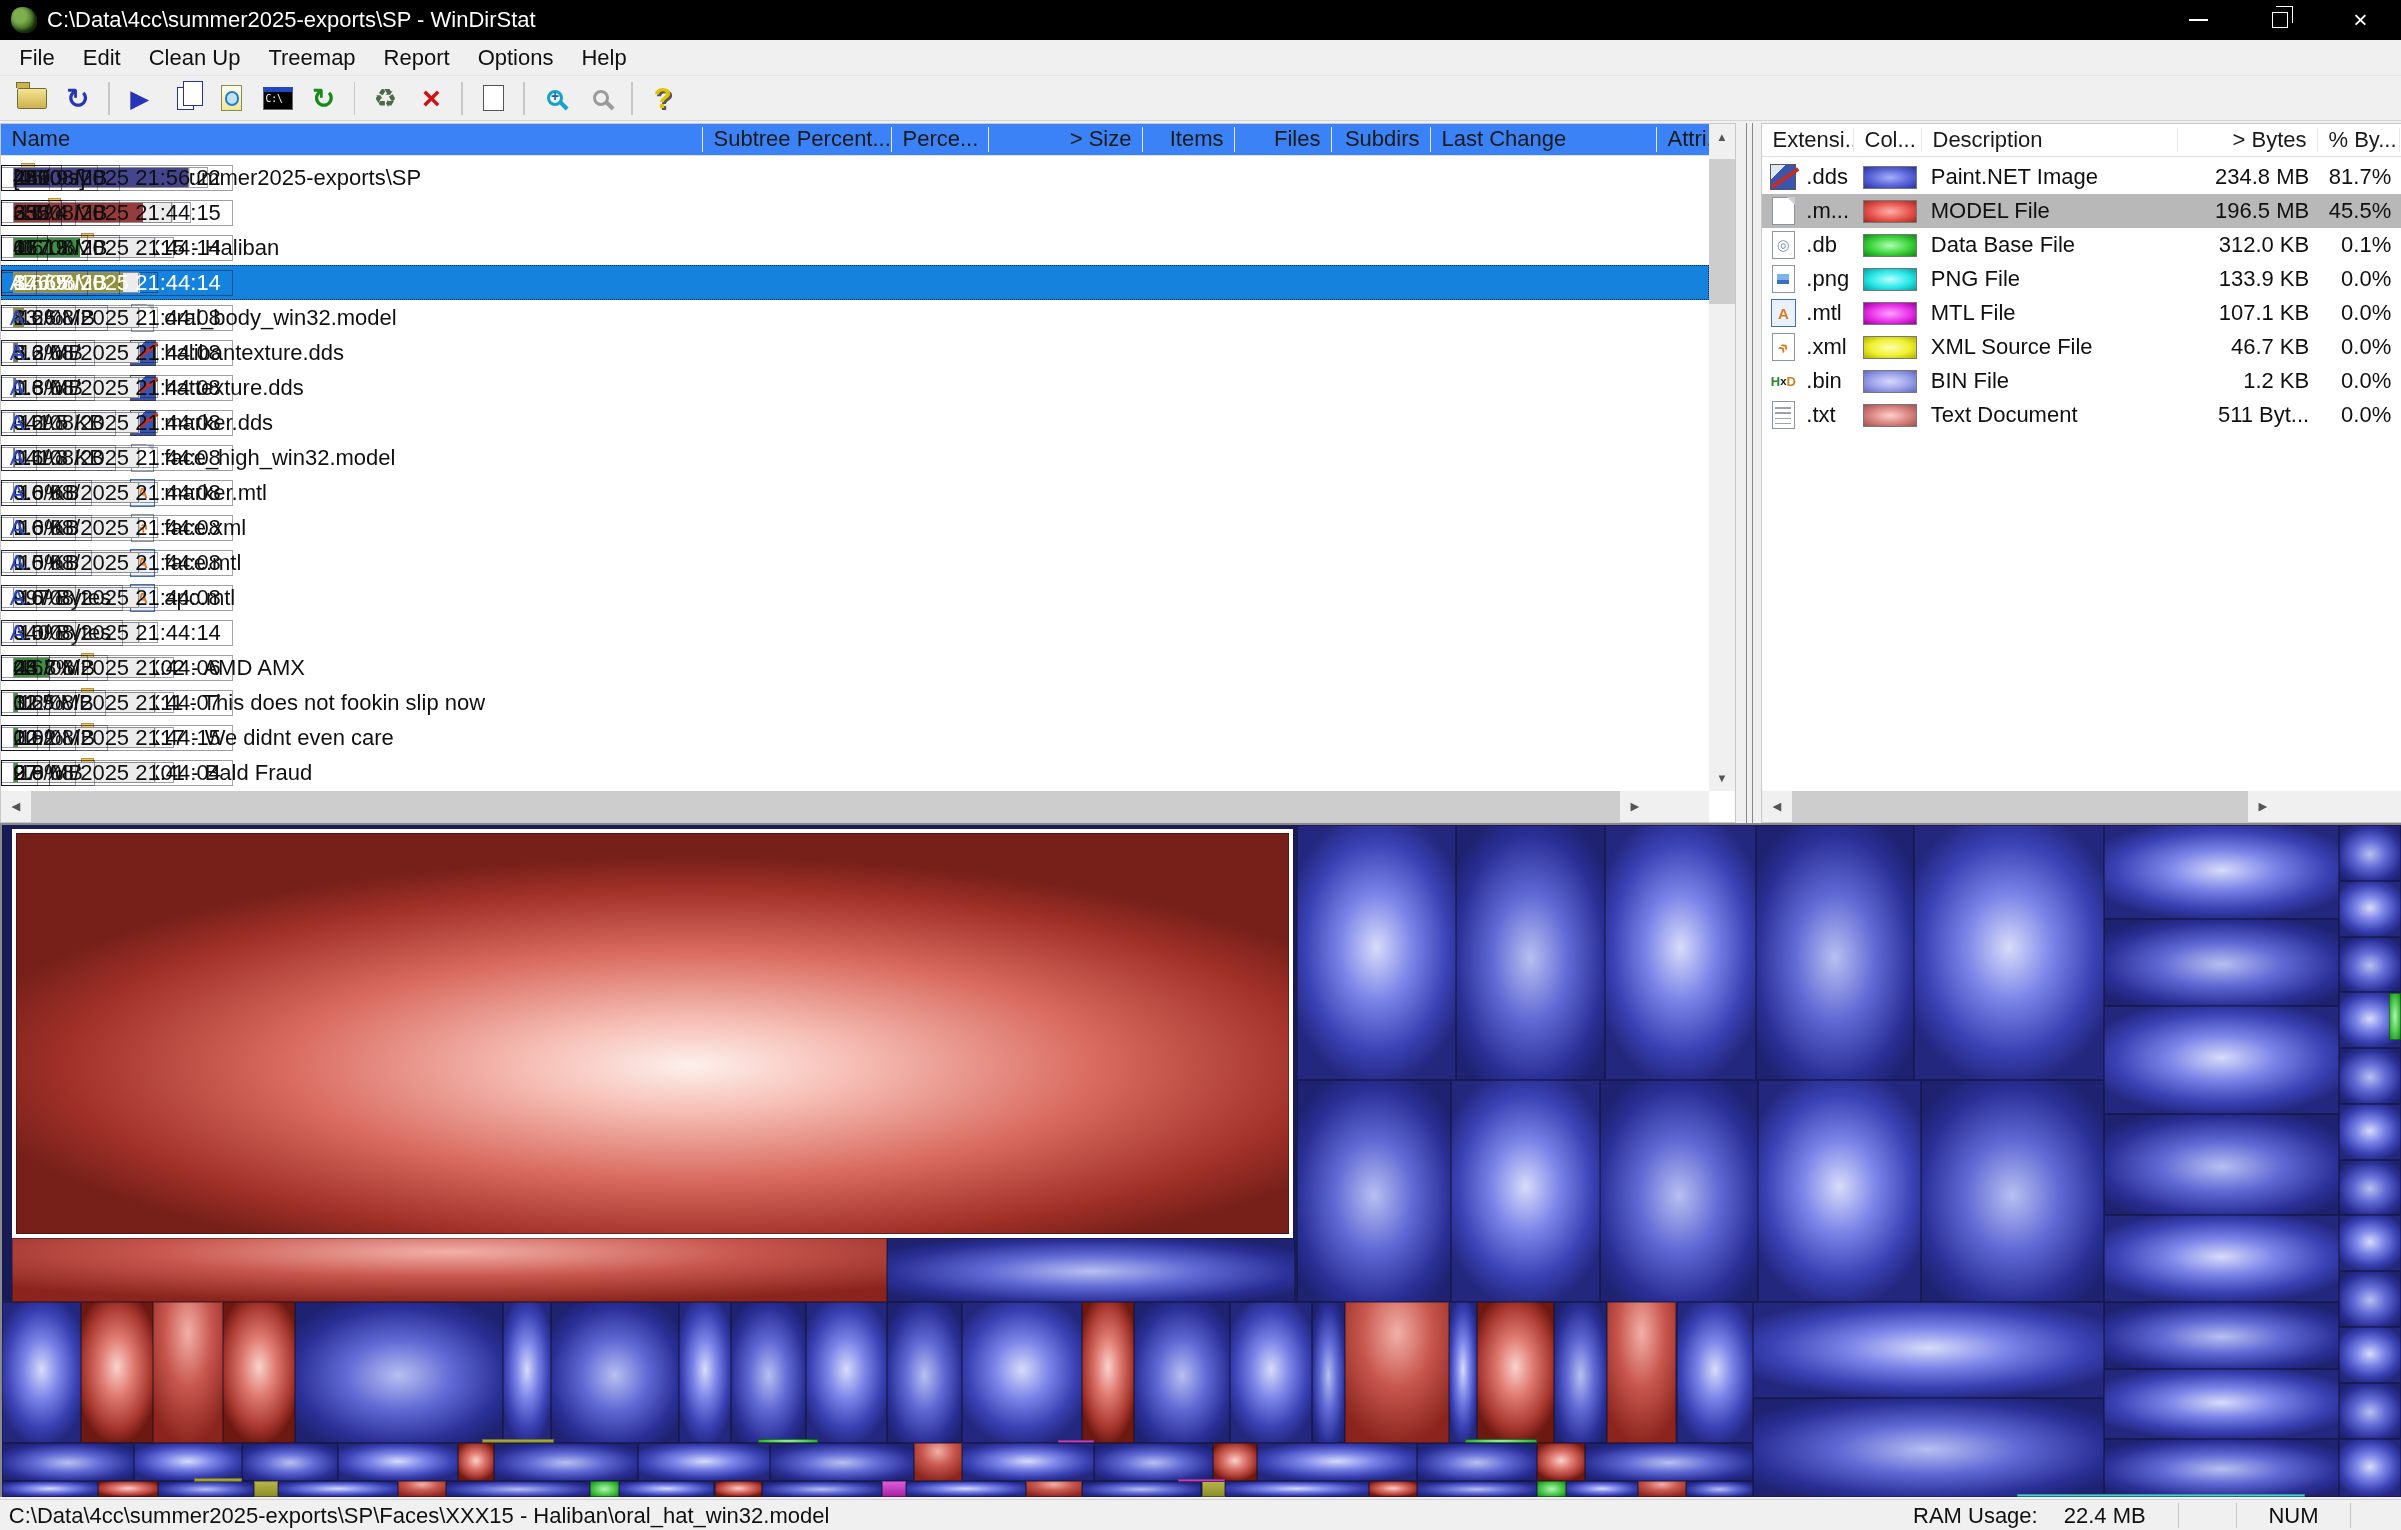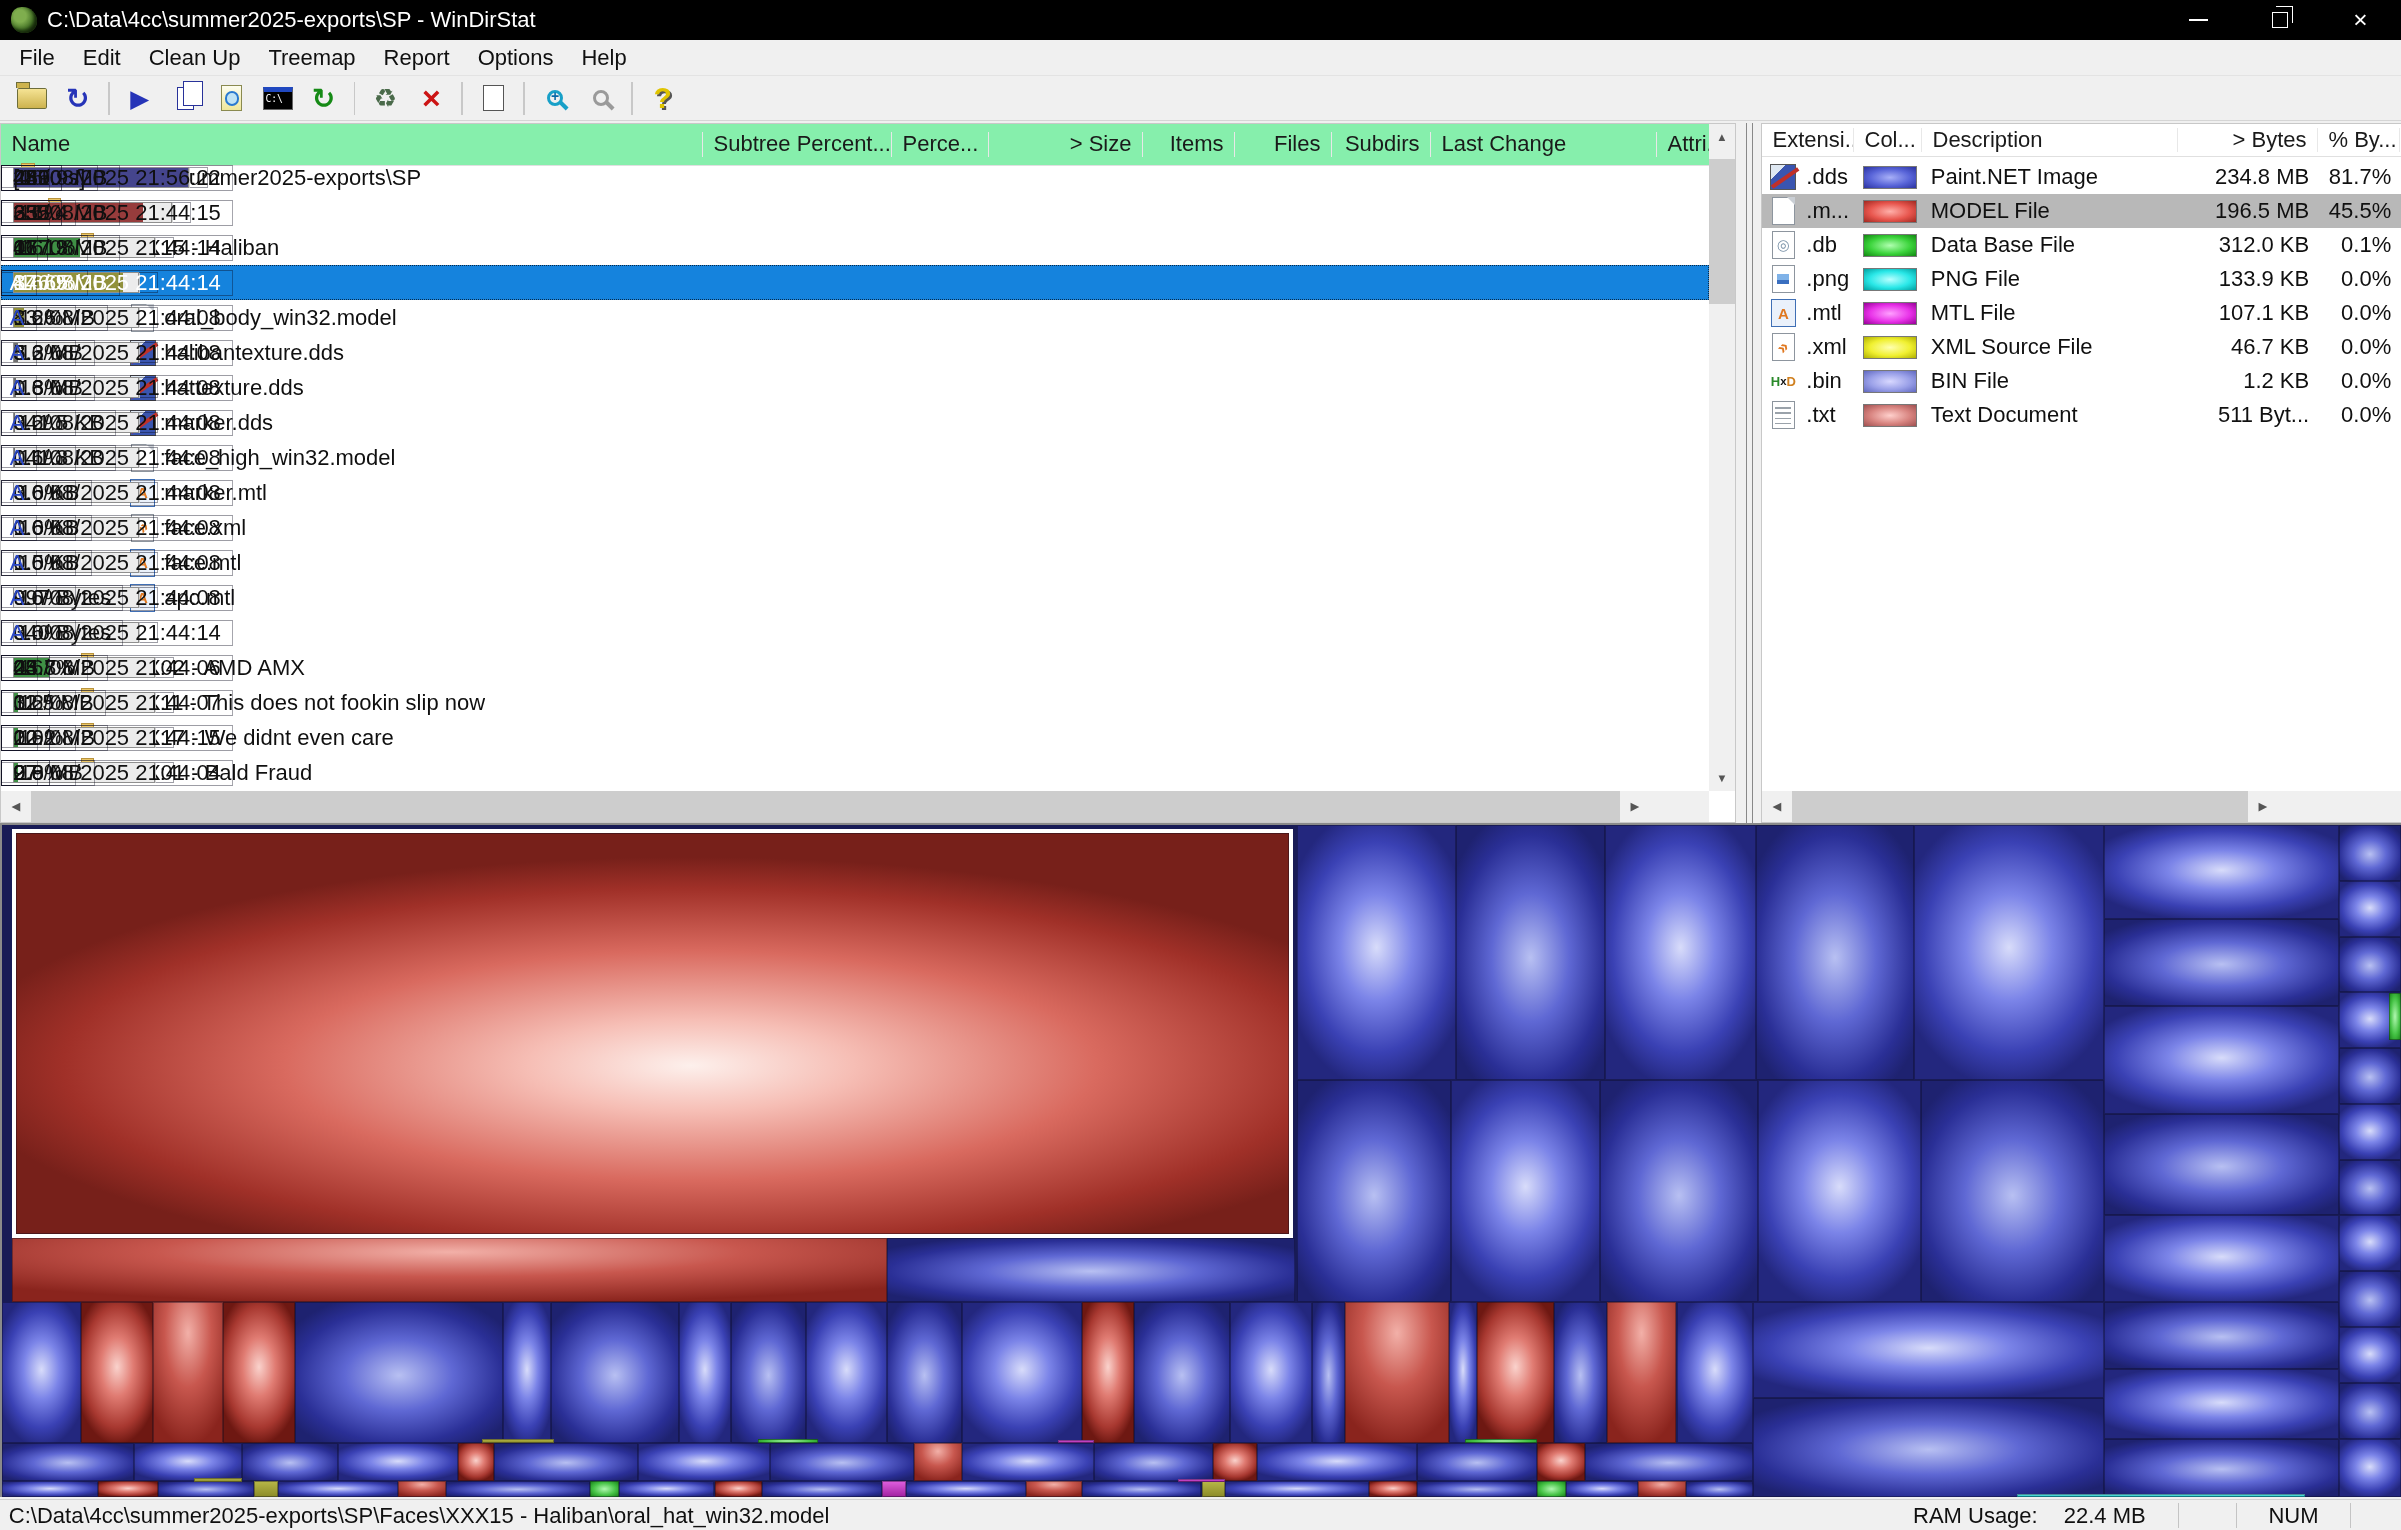--- a/index.html
+++ b/index.html
@@ -60,21 +60,21 @@
 
   
   .panels { position:absolute; left:0; top:121px; width:2401px; height:702px; background:#f0f0f0; }
   .tree-panel { position:absolute; left:0; top:1.8px; width:1736px; height:700px; background:#fff; border:0.9px solid #c8c8c8; }
   .ext-panel { position:absolute; left:1761px; top:1.8px; width:641px; height:700px; background:#fff; border:0.9px solid #c8c8c8; }
   .splitter { position:absolute; left:1736px; top:1.8px; width:24.6px; height:700px; background:#f0f0f0; }
   .splitter::before { content:""; position:absolute; left:9.7px; top:0; width:5.3px; height:100%;
     border-left:1.8px solid #888; border-right:1.8px solid #888; }
 
   .tree-header, .trow { display:grid; grid-template-columns:702px 189px 97px 154px 92px 97px 99px 226px 55px; align-items:center; }
-  .tree-header { height:42px; border-bottom:0.9px solid #e0e0e0; background:#86efac; position:relative; }
+  .tree-header { height:32px; border-bottom:0.9px solid #e0e0e0; background:#3b82f6; position:relative; }
   .hcell { font-size:22px; color:#1a1a1a; padding:0 10.5px; white-space:nowrap; overflow:hidden; border-right:0.9px solid #e8e8e8; height:24.6px; line-height:24.6px; }
   .hcell.r { text-align:right; }
   .tree-rows { position:absolute; left:0; top:33px; width:1708px; height:634px; overflow:hidden; padding-top:3.5px; }
   .trow { height:35px; white-space:nowrap; position:relative; }
   .trow .cell { padding:0 12.3px; overflow:hidden; }
   .trow .cell.r { text-align:right; }
   .trow .cell.changed { padding-left:18px; }
   .trow .cell.attr { color:#2a48c8; padding-left:8.8px; }
   .trow.selected { background:#1583dd; color:#fff; outline:1.8px dotted #0a2a46; outline-offset:-1.8px; }
   .trow.selected .cell.attr { color:#fff; }

